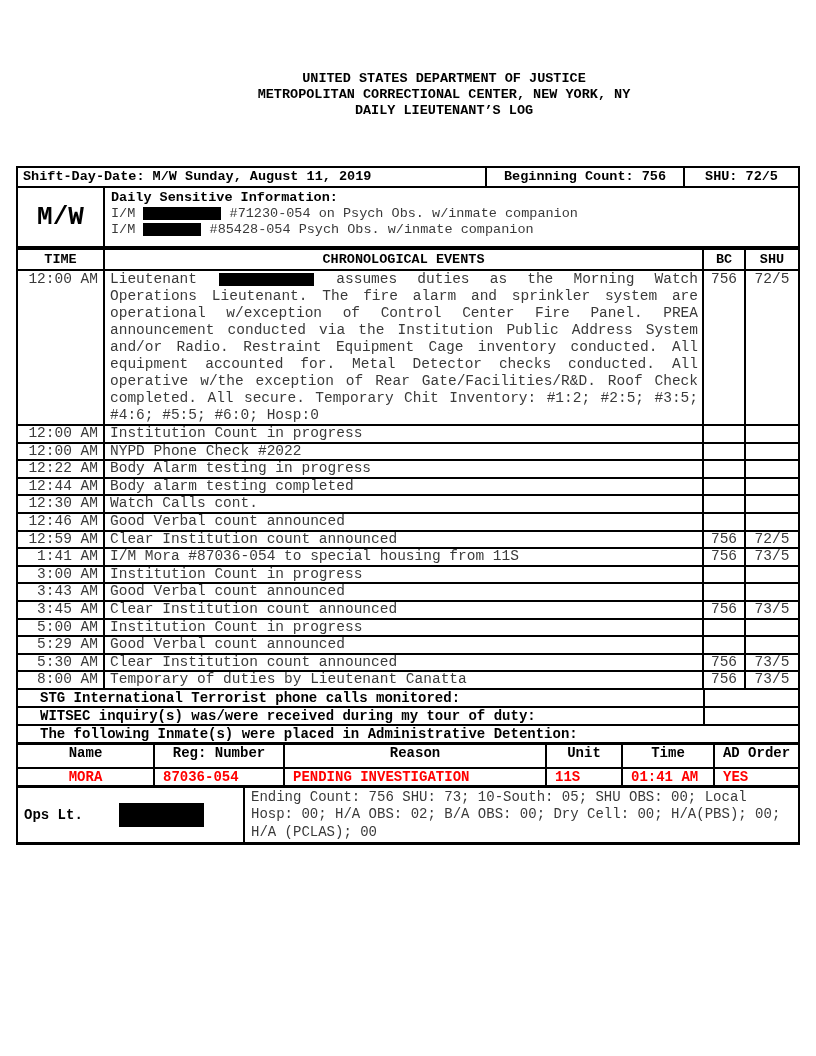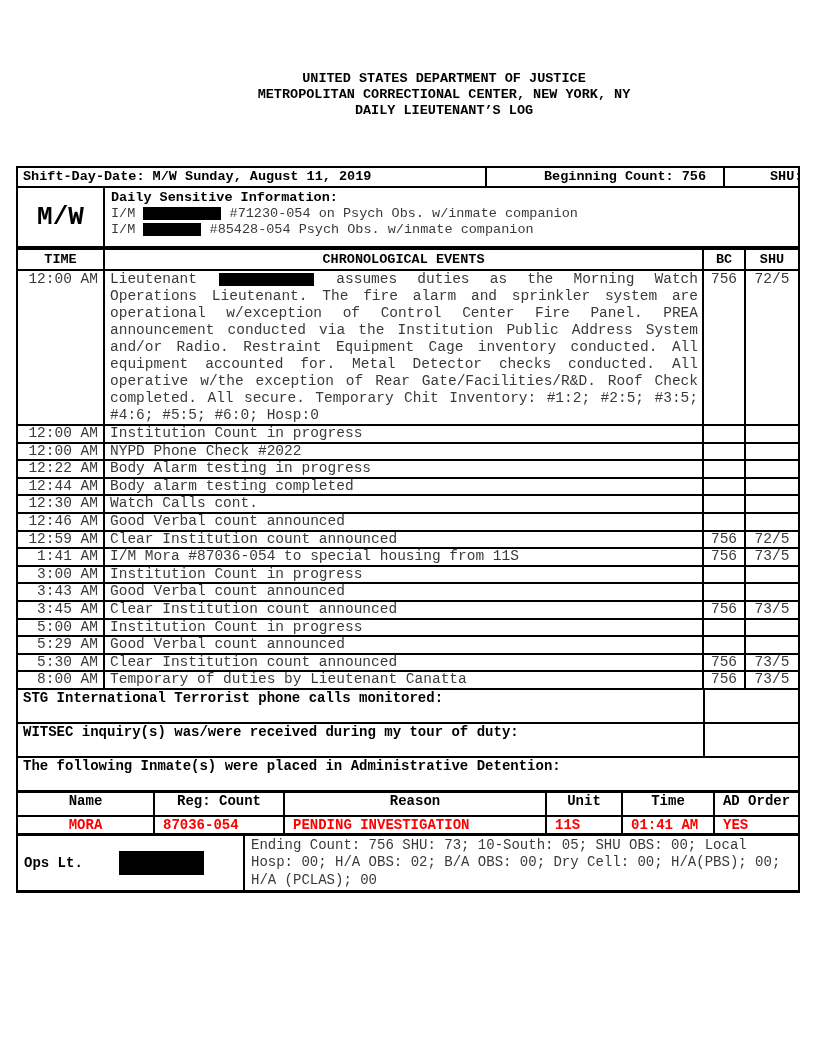--- a/index.html
+++ b/index.html
@@ -18,21 +18,21 @@
     position:absolute;left:16px;top:166px;width:784px;
     border:2px solid #000;border-bottom:3px solid #000;
     box-sizing:border-box;background:#fff;
   }
   .trow{display:flex;border-bottom:2px solid #000;box-sizing:border-box;}
   .tc{box-sizing:border-box;border-right:2px solid #000;overflow:hidden;}
   .tc.last{border-right:none;flex:1;}
   
   .shift-row{height:20px;font-weight:bold;font-size:13.5px;}
   .shift-row .tc{line-height:17px;padding:0 5px;white-space:nowrap;}
-  .shift-row .c2,.shift-row .c3{text-align:center;margin-left:40px;}
+  .shift-row .c2,.shift-row .c3{text-align:center;}
   .shift-row .c1{width:469px;}
   .shift-row .c2{width:198px;}
   
   .mw-row{height:62px;border-bottom:4px solid #000;}
   .mw-cell{width:87px;display:flex;align-items:center;justify-content:center;
            font-size:26px;font-weight:bold;}
   .sens-cell{padding:2px 6px;font-size:13.5px;line-height:16px;}
   .sens-title{font-weight:bold;}
   .sens-line{color:#3a3a3a;white-space:nowrap;}
   
@@ -52,21 +52,21 @@
   .lrow .s{text-align:center;}
   
   .bigrow .tc{height:auto;min-height:153px;}
   .bigrow .t{line-height:17px;white-space:nowrap;}
   .bigrow .e{white-space:normal;line-height:17px;text-align:justify;
              padding:0 4px 0 5px;}
   .bigrow .b,.bigrow .s{line-height:17px;}
   .redact-lt{width:95px;height:13px;margin:0 2px;}
   
   .note-row{font-weight:bold;font-size:14px;color:#000;}
-  .note-row .tc{height:32px;line-height:16px;padding-left:5px;white-space:nowrap;}
+  .note-row .tc{height:16px;line-height:16px;padding-left:22px;white-space:nowrap;}
   .note-row .nl{width:687px;}
   
   .ad-head{font-weight:bold;font-size:14px;}
   .ad-head .tc{height:22px;line-height:16px;text-align:center;}
   .ad-red{font-weight:bold;font-size:14px;}
   .ad-red .tc{height:16px;line-height:16px;padding-left:8px;white-space:nowrap;}
   .ad-red .nm{text-align:center;padding-left:0;}
   .cw-name{width:137px;}
   .cw-reg{width:130px;}
   .cw-reason{width:262px;}
@@ -221,21 +221,21 @@
       <div class="tc nl">WITSEC inquiry(s) was/were received during my tour of duty:</div>
       <div class="tc last"></div>
     </div>
 
     <div class="trow note-row" style="border-bottom:3px solid #000;">
       <div class="tc last">The following Inmate(s) were placed in Administrative Detention:</div>
     </div>
 
     <div class="trow ad-head">
       <div class="tc cw-name">Name</div>
-      <div class="tc cw-reg">Reg: Count</div>
+      <div class="tc cw-reg">Reg: Number</div>
       <div class="tc cw-reason">Reason</div>
       <div class="tc cw-unit">Unit</div>
       <div class="tc cw-time">Time</div>
       <div class="tc last">AD Order</div>
     </div>
 
     <div class="trow ad-red" style="color:#ff0000;border-bottom:3px solid #000;">
       <div class="tc cw-name nm">MORA</div>
       <div class="tc cw-reg">87036-054</div>
       <div class="tc cw-reason">PENDING INVESTIGATION</div>

